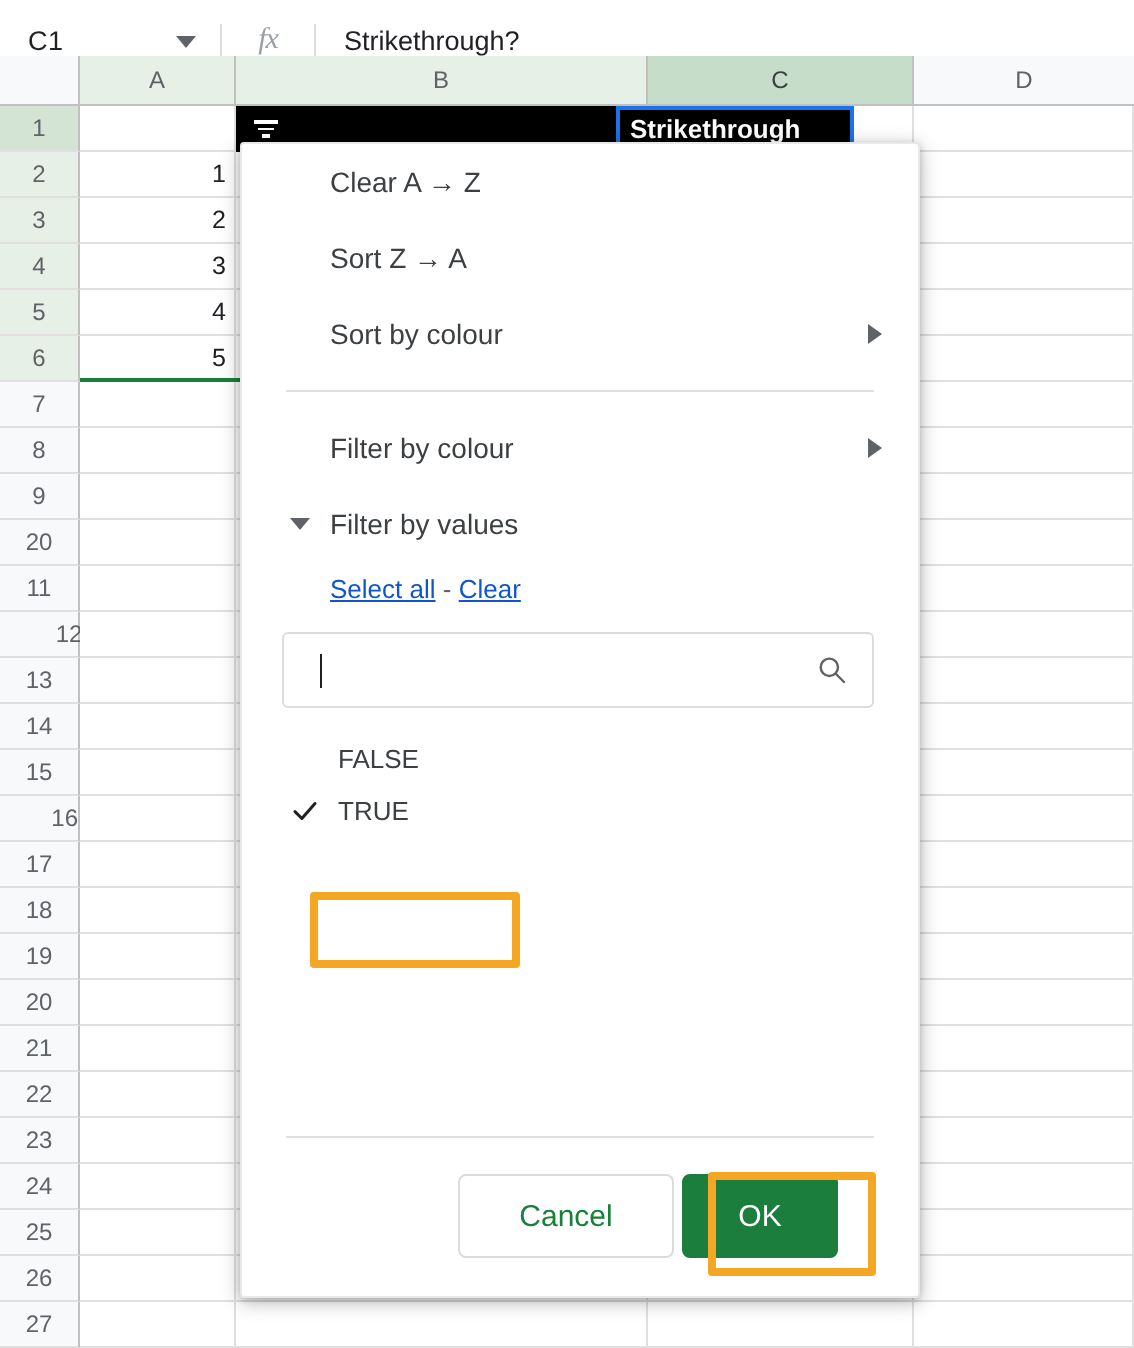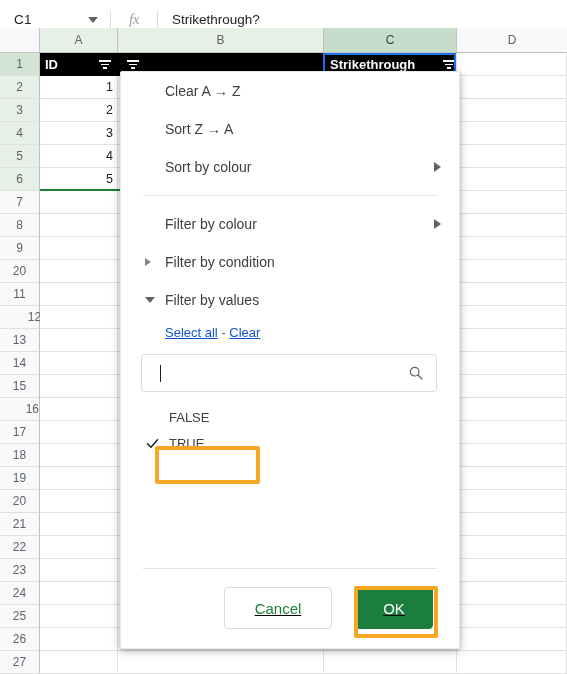--- a/index.html
+++ b/index.html
@@ -11,21 +11,21 @@
     background: #ffffff;
     font-family: "Liberation Sans", "DejaVu Sans", sans-serif;
     -webkit-font-smoothing: antialiased;
   }
   #app { position: relative; width: 567px; height: 674px; background:#fff; }
 
   
   .formula-bar {
     position: absolute; left:0; top:0; width:567px; height:42px;
     background:#fff; display:flex; align-items:center;
-    border-bottom:3px solid #8b5cf6;
+    border-bottom:1px solid #8b5cf6;
   }
   .namebox {
     width:110px; height:28px; display:flex; align-items:center;
     padding-left:14px; position:relative;
   }
   .namebox-text { font-size:13.5px; color:#222; letter-spacing:0.2px; }
   .namebox-caret {
     position:absolute; right:12px; top:11px;
     width:0;height:0;border-left:5px solid transparent;
     border-right:5px solid transparent;border-top:6px solid #5f6368;
@@ -169,21 +169,21 @@
     pointer-events:none; z-index:60;
   }
 
   .panel-bottom-sep {
     position:absolute; left:22px; right:22px; top:496px;
     height:1px; background:#e0e0e0;
   }
   .btn-row {
     position:absolute; left:0; right:0; top:515px;
     display:flex; justify-content:flex-end; align-items:center;
-    padding-right:26px; gap:23px;text-decoration:underline;
+    padding-right:40px; gap:4px;
   }
   .btn {
     height:42px; border-radius:4px; font-size:15px;
     display:flex; align-items:center; justify-content:center;
     cursor:pointer; border:1px solid transparent; padding:0 18px;
   }
   .btn-cancel {
     background:#fff; border:1px solid #dadce0; color:#188038;
     min-width:108px;
   }
@@ -405,36 +405,28 @@
         <div class="cell" style="left: 40px; top: 600px; width: 78px;"></div>
         <div class="cell" style="left: 118px; top: 600px; width: 206px;"></div>
         <div class="cell" style="left: 324px; top: 600px; width: 133px;"></div>
         <div class="cell" style="left: 457px; top: 600px; width: 110px;"></div>
         <div class="cell" style="left: 40px; top: 623px; width: 78px;"></div>
         <div class="cell" style="left: 118px; top: 623px; width: 206px;"></div>
         <div class="cell" style="left: 324px; top: 623px; width: 133px;"></div>
         <div class="cell" style="left: 457px; top: 623px; width: 110px;"></div>
       </div>
 
-    <div class="headercell" style="left:40px;top:25px;width:78px;">
-      <span class="lbl">ID</span>
-      <span class="filter-glyph">
-        <i></i>
-          <i></i>
-          <i></i>
-      </span>
-    </div>
     <div class="headercell" style="left:118px;top:25px;width:206px;">
       <span class="filter-glyph">
         <i></i>
           <i></i>
           <i></i>
       </span>
     </div>
-    <div class="headercell" style="left:323px;top:25px;width:133px;border:2px solid #1a73e8;gap:24px;">
+    <div class="headercell" style="left:308px;top:25px;width:119px;border:2px solid #1a73e8;gap:24px;">
       <span class="lbl">Strikethrough</span>
       <span class="filter-glyph">
         <i></i>
           <i></i>
           <i></i>
       </span>
     </div>
     <div class="fill-handle" style="left:452px;top:44px;"></div>
 
     <div id="datacells">
@@ -491,24 +483,20 @@
       <span class="submenu-arrow"></span>
     </div>
 
     <div class="menu-sep"></div>
 
     <div class="menu-item">
       <span>Filter by colour</span>
       <span class="submenu-arrow"></span>
     </div>
 
-    <div class="menu-item">
-      <span class="tri right"></span>
-      <span>Filter by condition</span>
-    </div>
 
     <div class="menu-item">
       <span class="tri down"></span>
       <span>Filter by values</span>
     </div>
 
     <div class="selectall-row">
       <a>Select all</a>
       <span>-</span>
       <a>Clear</a>

